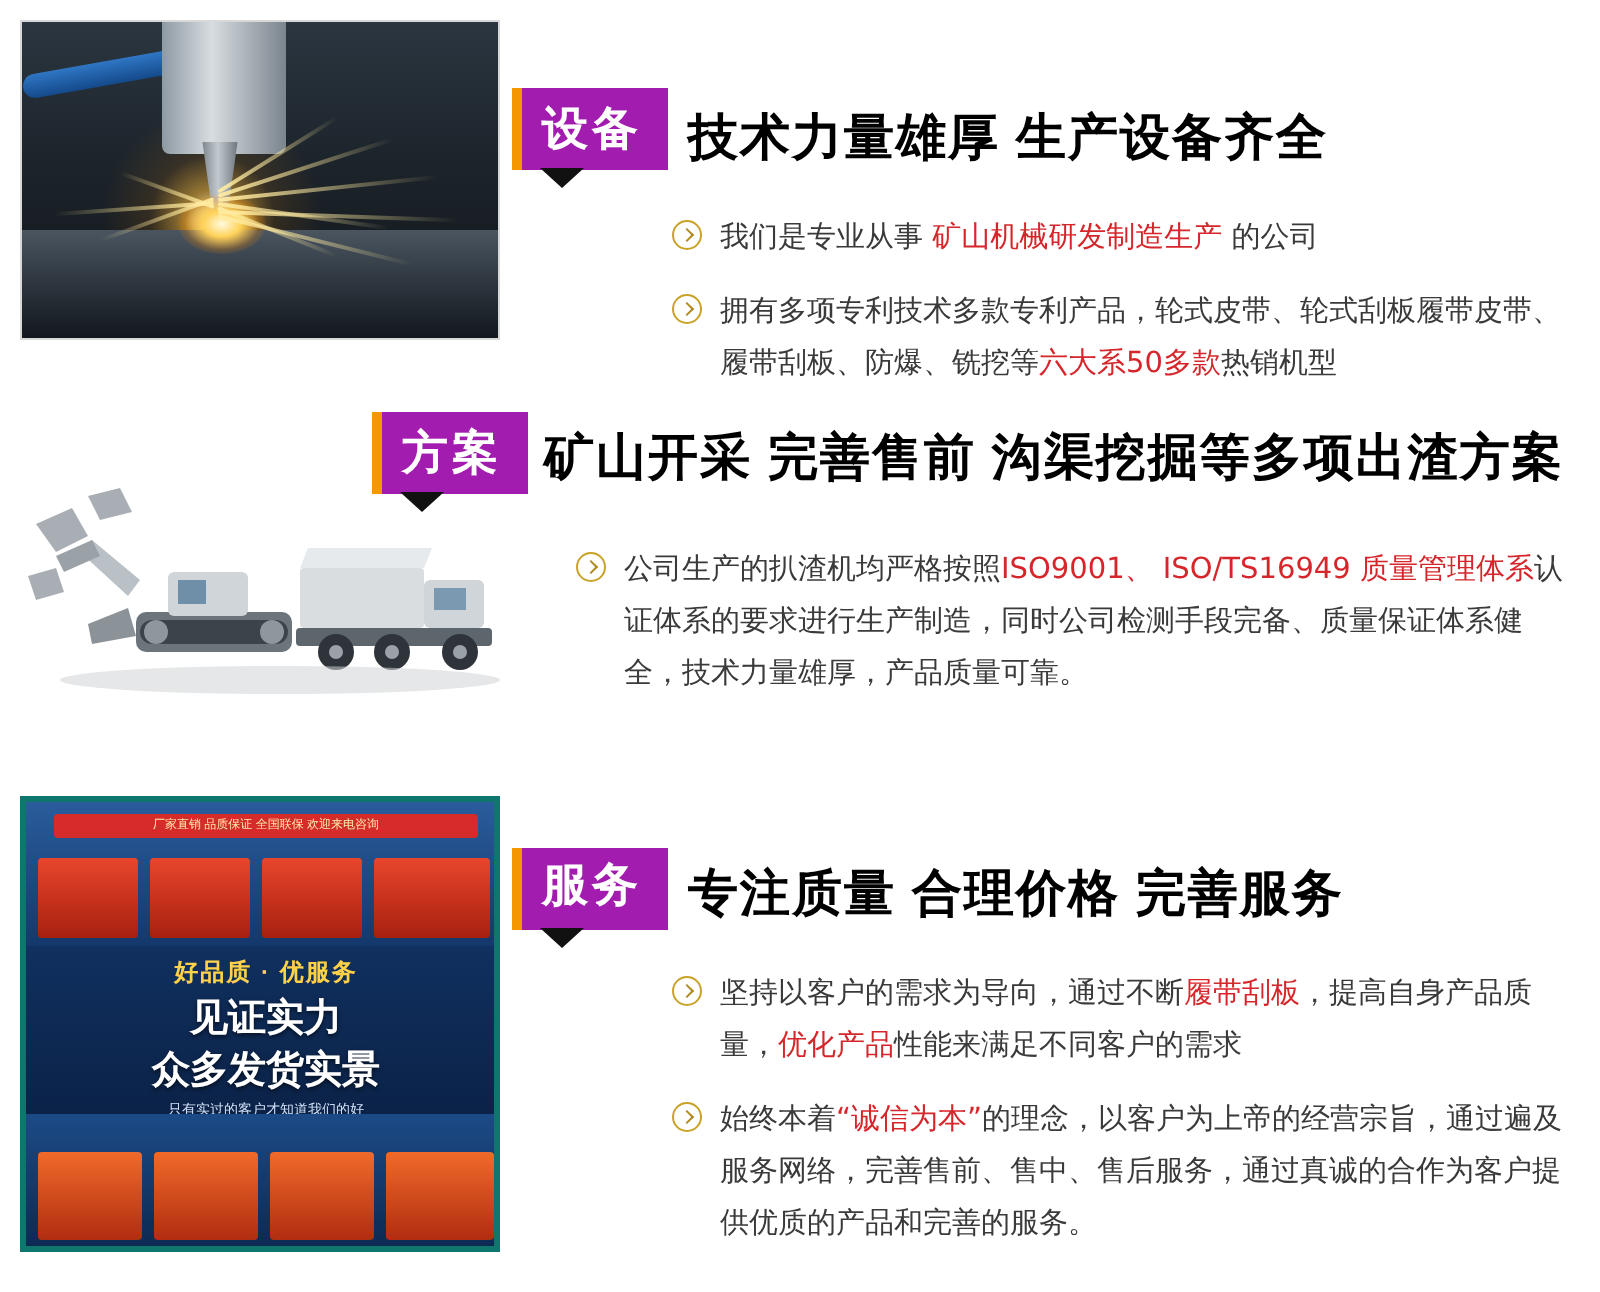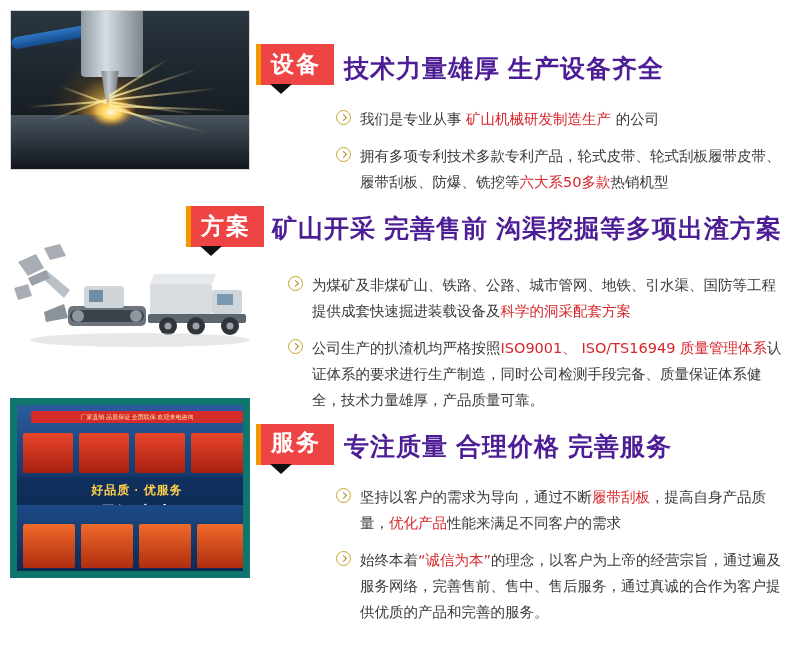--- a/index.html
+++ b/index.html
@@ -11,21 +11,21 @@
   }
   .page { position: relative; width: 800px; height: 646px; overflow: hidden; }
 
   
   .section { position: absolute; }
 
   
   .badge-wrap { position: absolute; }
   .badge {
     position: relative;
-    background: #ef4444;
+    background: #a21caf;
     color: #ffffff;
     font-size: 23px;
     font-weight: bold;
     letter-spacing: 2px;
     padding: 9px 13px 9px 15px;
     display: inline-block;
     line-height: 1;
   }
   .badge::before {
     content: "";
@@ -41,21 +41,21 @@
     width: 0; height: 0;
     border-left: 11px solid transparent;
     border-right: 11px solid transparent;
     border-top: 10px solid #111111;
   }
 
   
   .heading {
     font-size: 25px;
     font-weight: bold;
-    color: #4c1d95;
+    color: #000000;
     letter-spacing: 1px;
     white-space: nowrap;
   }
 
   
   .bullets { position: absolute; }
   .bullet {
     display: flex;
     align-items: flex-start;
     margin-bottom: 11px;
@@ -132,22 +132,22 @@
     position: absolute; left: 78px; top: 86px; width: 44px; height: 30px;
     background: radial-gradient(ellipse at center, #fffbe0 0%, #ffd25a 30%, rgba(255,140,0,0.25) 60%, rgba(0,0,0,0) 75%);
     border-radius: 50%;
   }
 
   
   .machine { left: 10px; top: 228px; width: 250px; height: 135px; }
 
   
   .collage {
-    left: 10px; top: 398px; width: 240px; height: 180px;
-    border: 7px solid #0f766e;
+    left: 10px; top: 398px; width: 240px; height: 228px;
+    border: 3px solid #0f766e;
     background: #be185d;
   }
   .collage .top-strip {
     position: absolute; left: 0; top: 0; width: 240px; height: 72px;
     background: linear-gradient(180deg,#2a5c9c 0%, #14386b 100%);
     overflow: hidden;
   }
   .collage .banner {
     position: absolute; left: 14px; top: 6px; width: 212px; height: 12px;
     background: #d62b2b; border-radius: 2px;
@@ -283,24 +283,20 @@
     <span class="badge-tail"></span>
   </div>
 
   <div class="section" style="left:272px; top:212px;">
     <div class="heading">矿山开采  完善售前  沟渠挖掘等多项出渣方案</div>
   </div>
 
   <div class="bullets" style="left:288px; top:272px; width:500px;">
     <div class="bullet">
       <span class="bullet-icon"></span>
-      <span class="bullet-text"><span>为煤矿及非煤矿山、铁路、公路、城市管网、地铁、引水渠、国防等工程提供成套快速掘进装载设备及</span><span class="hl-red">科学的洞采配套方案</span></span>
-    </div>
-    <div class="bullet">
-      <span class="bullet-icon"></span>
       <span class="bullet-text"><span>公司生产的扒渣机均严格按照</span><span class="hl-red">ISO9001、 ISO/TS16949 质量管理体系</span><span>认证体系的要求进行生产制造，同时公司检测手段完备、质量保证体系健全，技术力量雄厚，产品质量可靠。</span></span>
     </div>
   </div>
 
   <div class="photo collage">
     <div class="top-strip">
       <div class="banner">厂家直销 品质保证 全国联保 欢迎来电咨询</div>
       <div class="truck" style="left:6px; width:50px; height:40px;"></div>
       <div class="truck" style="left:62px; width:50px; height:40px;"></div>
       <div class="truck" style="left:118px; width:50px; height:40px;"></div>

